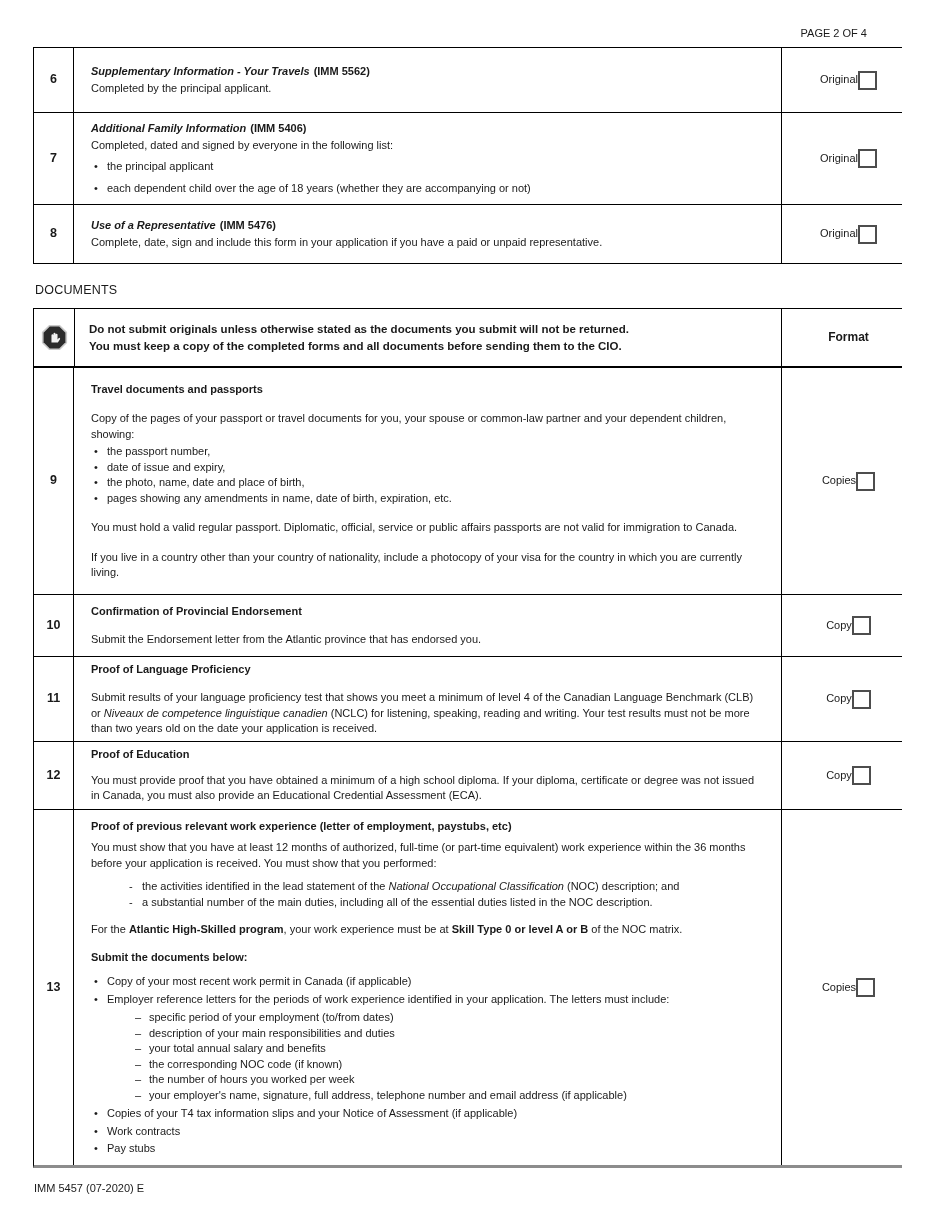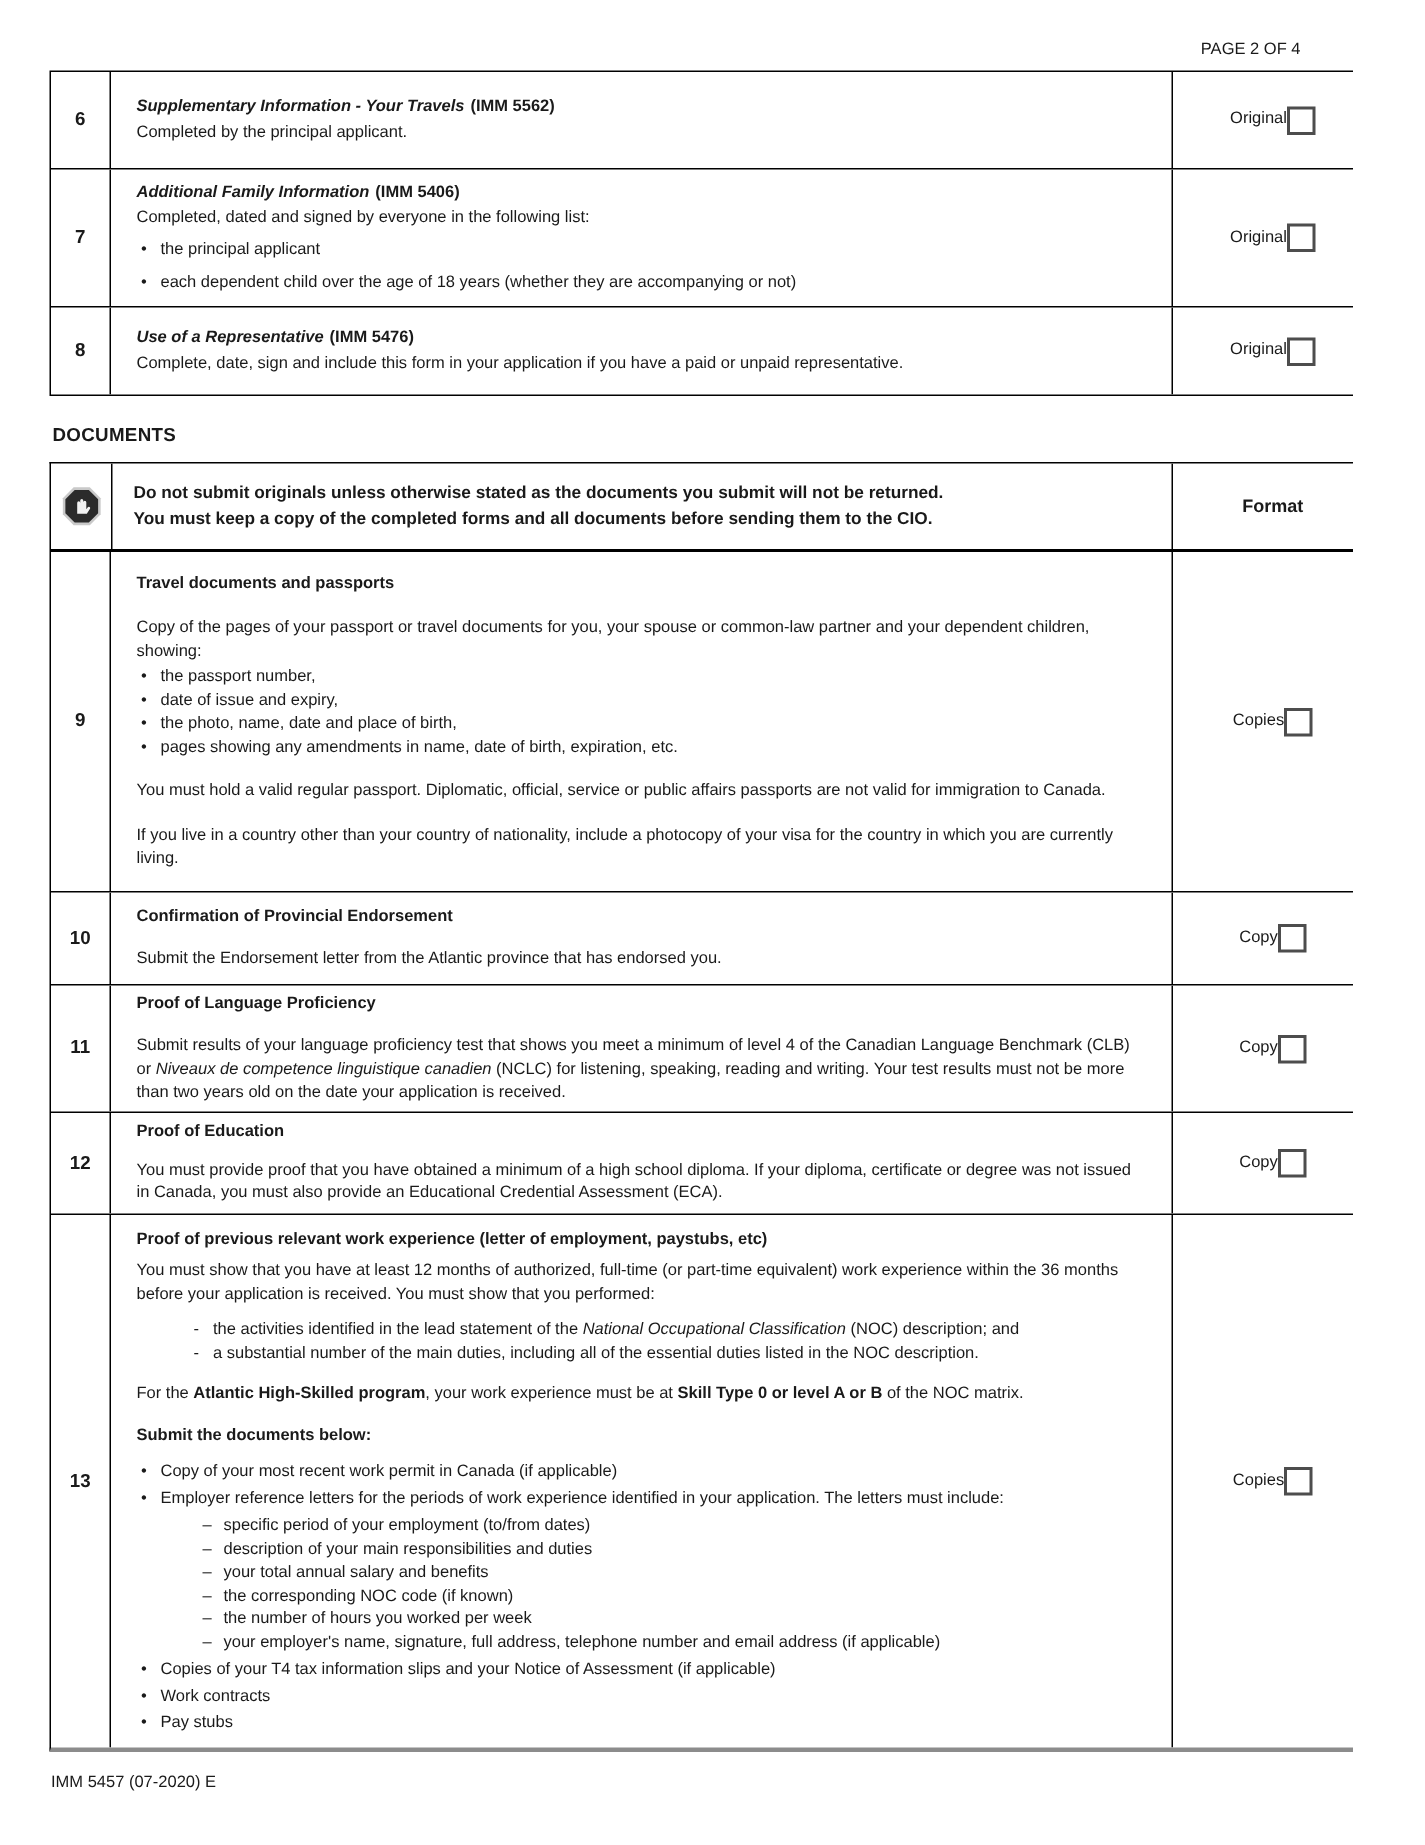--- a/index.html
+++ b/index.html
@@ -1,20 +1,20 @@
 <!DOCTYPE html>
 <html><head>
 <meta charset="utf-8">
 <style>
   html,body{margin:0;padding:0;background:#fff;}
   .page{position:relative;width:902px;height:1230px;background:#fff;overflow:hidden;
         font-family:"Liberation Sans", sans-serif;color:#1a1a1a;font-size:11px;line-height:15.5px;}
   .page-ind{position:absolute;top:26px;right:35px;font-size:11px;color:#1a1a1a;}
   .footer{position:absolute;top:1181px;left:34px;font-size:11px;}
-  .sec-head{position:absolute;top:283px;left:35px;font-weight:700;font-size:12.5px;letter-spacing:.2px;}
+  .sec-head{position:absolute;top:283px;left:35px;font-weight:400;font-size:12.5px;letter-spacing:.2px;}
 
   .tbl{position:absolute;left:33px;width:883px;border:1.6px solid #000;box-sizing:border-box;background:#fff;}
   .tbl-forms{top:47px;}
   .tbl-docs{top:308px;border-bottom:3px solid #8c8c8c;}
   .trow{display:flex;box-sizing:border-box;border-top:1px solid #000;overflow:hidden;}
   .trow:first-child{border-top:0;}
   .tbl-docs .hrow{border-bottom:2.5px solid #000;}
   .tbl-docs .hrow + .trow{border-top:0;}
 
   .ncell{flex:0 0 40px;display:flex;align-items:center;justify-content:center;

